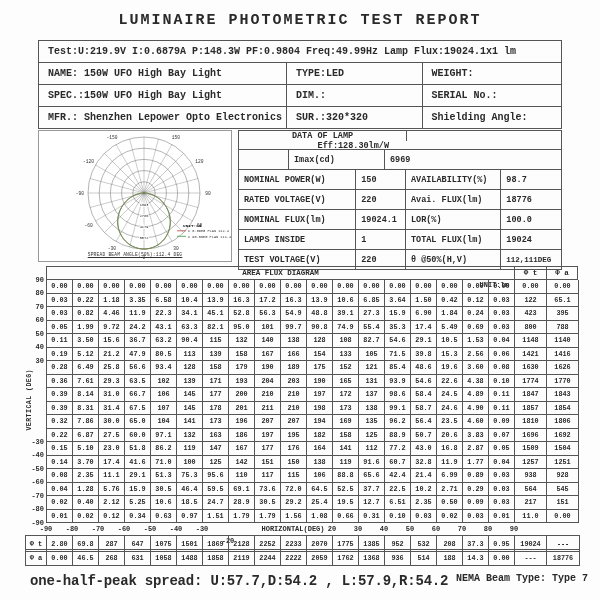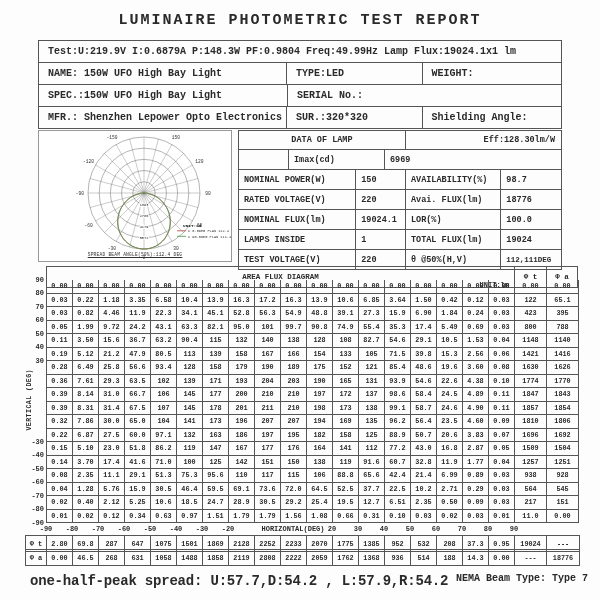--- a/index.html
+++ b/index.html
@@ -12,40 +12,40 @@
   #info-table{left:38px;top:40px;width:524px;border:1px solid #555;}
   .info-row{display:flex;border-bottom:1px solid #555;}
   .info-row:last-child{border-bottom:0;}
   .info-cell{box-sizing:border-box;padding:5px 4px 5px 9px;font-size:10px;font-weight:bold;
              border-right:1px solid #555;white-space:nowrap;overflow:hidden;height:21px;display:flex;align-items:center;}
   .info-cell:last-child{border-right:0;}
   .ic-full{width:100%;}
   .ic-a{width:249px;} .ic-b{width:136px;} .ic-c{width:139px;}
   
   #lamp-table{left:238px;top:130px;width:324px;border:1px solid #555;font-size:8.5px;font-weight:bold;}
-  .lamp-hrow{display:flex;height:18px;border-bottom:1px solid #555;}
+  .lamp-hrow{display:flex;height:18px;border-bottom:1px solid #555;flex-direction:column;}
   .lamp-hl{width:168px;display:flex;align-items:center;justify-content:center;border-right:1px solid #555;box-sizing:border-box;}
   .lamp-hr{width:156px;display:flex;align-items:center;justify-content:flex-end;padding-right:6px;box-sizing:border-box;}
   .lamp-row{display:flex;height:19px;border-bottom:1px solid #555;}
   .lamp-row:last-child{border-bottom:0;}
   .lamp-cell{box-sizing:border-box;border-right:1px solid #555;display:flex;align-items:center;padding-left:5px;white-space:nowrap;overflow:hidden;}
   .lc1{width:118px;} .lc2{width:50px;} .lc3{width:96px;} .lc4{width:60px;border-right:0;}
   .small-val{font-size:7.5px;}
   
   #polar-box{left:38px;top:130px;width:194px;height:132px;border:1px solid #999;background:#fff;}
   #polar-caption{left:38px;top:252px;width:194px;text-align:center;font-size:4.6px;letter-spacing:0.2px;
                  text-decoration:underline;color:#333;}
   
   #area-flux{left:25px;top:266px;width:553px;height:300px;font-weight:bold;}
   .af-vlabel{position:absolute;width:19px;text-align:right;font-size:7px;line-height:9px;}
   #af-vaxis-title{position:absolute;left:1px;top:103px;writing-mode:vertical-rl;transform:rotate(180deg);
                   font-size:6.5px;letter-spacing:0.5px;}
   #af-header{position:absolute;left:21px;top:0;width:532px;height:14px;display:flex;}
   .afh{box-sizing:border-box;border:1px solid #555;border-right:0;display:flex;align-items:center;
-       justify-content:center;font-size:7.5px;font-weight:bold;height:22px;position:relative;}
+       justify-content:center;font-size:7.5px;font-weight:bold;height:14px;position:relative;}
   .afh-title{width:468px;}
   .afh-unit{position:absolute;right:5px;top:14px;font-size:7px;}
   .afh-pt{width:32px;} .afh-pa{width:32px;border-right:1px solid #555;}
   #af-grid{position:absolute;left:21px;top:14px;width:532px;border-left:1px solid #555;}
   .af-row{display:flex;height:13.5px;}
   .afc{box-sizing:border-box;width:26px;border-right:1px solid #555;border-bottom:1px solid #555;
        display:flex;align-items:center;justify-content:center;font-size:6.8px;}
   .afc-sum{width:32px;}
   #af-hlabels{position:absolute;left:0;top:257px;width:553px;height:12px;}
   .af-hlabel{position:absolute;top:2px;transform:translateX(-50%);font-size:7px;}
@@ -70,20 +70,21 @@
     <div class="info-row">
       <div class="info-cell ic-full">Test:U:219.9V I:0.6879A P:148.3W PF:0.9804 Freq:49.99Hz  Lamp Flux:19024.1x1 lm</div>
     </div>
     <div class="info-row">
       <div class="info-cell ic-a">NAME: 150W UFO High Bay Light</div>
       <div class="info-cell ic-b">TYPE:LED</div>
       <div class="info-cell ic-c">WEIGHT:</div>
     </div>
     <div class="info-row">
       <div class="info-cell ic-a">SPEC.:150W UFO High Bay Light</div>
+      <div class="info-cell ic-b">DIM.:</div>
       <div class="info-cell ic-c">SERIAL No.:</div>
     </div>
     <div class="info-row">
       <div class="info-cell ic-a">MFR.: Shenzhen Lepower Opto Electronics Co.,Ltd</div>
       <div class="info-cell ic-b">SUR.:320*320</div>
       <div class="info-cell ic-c">Shielding Angle:</div>
     </div>
   </div>
 
   <div class="abs" id="polar-box">
@@ -611,21 +612,21 @@
         </div>
       </div>
     <div id="af-hlabels">
         <div class="af-hlabel" style="left: 21px;">-90</div>
         <div class="af-hlabel" style="left: 47px;">-80</div>
         <div class="af-hlabel" style="left: 73px;">-70</div>
         <div class="af-hlabel" style="left: 99px;">-60</div>
         <div class="af-hlabel" style="left: 125px;">-50</div>
         <div class="af-hlabel" style="left: 151px;">-40</div>
         <div class="af-hlabel" style="left: 177px;">-30</div>
-        <div class="af-hlabel" style="left: 203px;">-20</div>
+        <div class="af-hlabel" style="left: 203px; margin-top: 12px;">-20</div>
         <div class="af-hlabel" style="left: 307px;">20</div>
         <div class="af-hlabel" style="left: 333px;">30</div>
         <div class="af-hlabel" style="left: 359px;">40</div>
         <div class="af-hlabel" style="left: 385px;">50</div>
         <div class="af-hlabel" style="left: 411px;">60</div>
         <div class="af-hlabel" style="left: 437px;">70</div>
         <div class="af-hlabel" style="left: 463px;">80</div>
         <div class="af-hlabel" style="left: 489px;">90</div>
         <div class="af-hlabel" style="left: 268px; font-weight: bold;">HORIZONTAL(DEG)</div>
       </div>
@@ -655,21 +656,21 @@
     <div id="af-pa-row" class="af-phirow" style="top:283px;">
         <div class="afp afp-label">Φ a</div>
         <div class="afp ">0.00</div>
         <div class="afp ">46.5</div>
         <div class="afp ">268</div>
         <div class="afp ">631</div>
         <div class="afp ">1058</div>
         <div class="afp ">1488</div>
         <div class="afp ">1858</div>
         <div class="afp ">2119</div>
-        <div class="afp ">2808</div>
+        <div class="afp ">2244</div>
         <div class="afp ">2222</div>
         <div class="afp ">2059</div>
         <div class="afp ">1762</div>
         <div class="afp ">1368</div>
         <div class="afp ">936</div>
         <div class="afp ">514</div>
         <div class="afp ">188</div>
         <div class="afp ">14.3</div>
         <div class="afp ">0.00</div>
         <div class="afp afp-sum">---</div>

